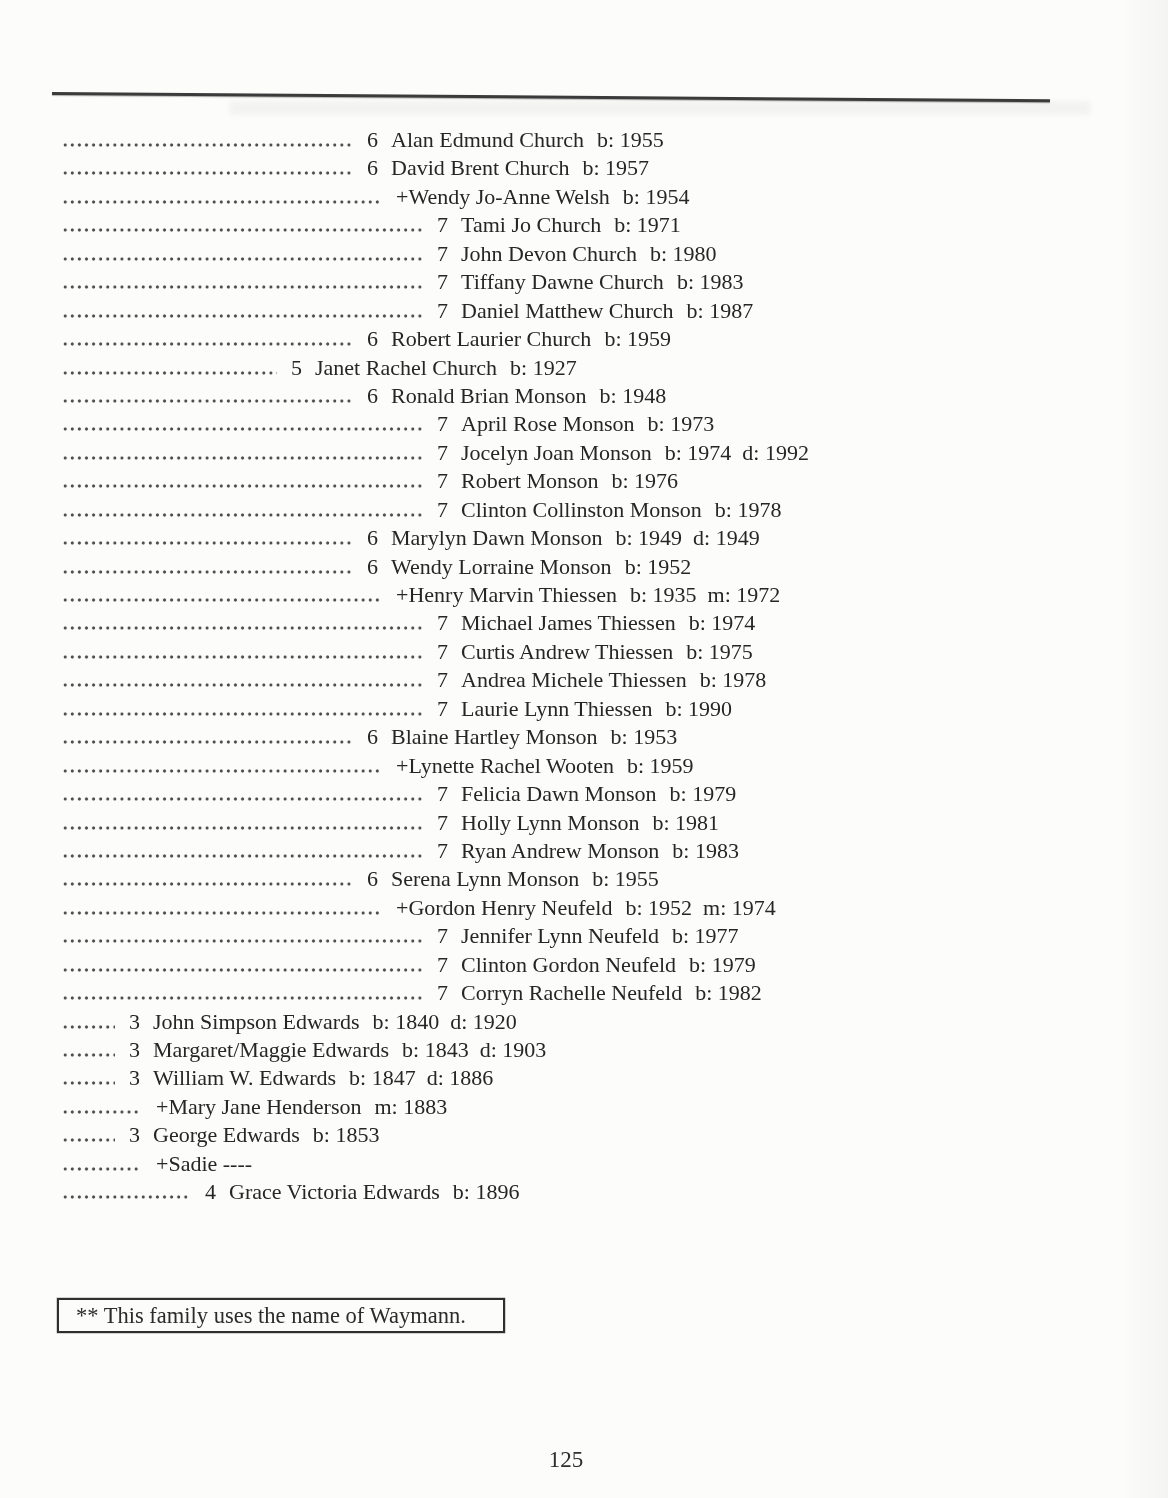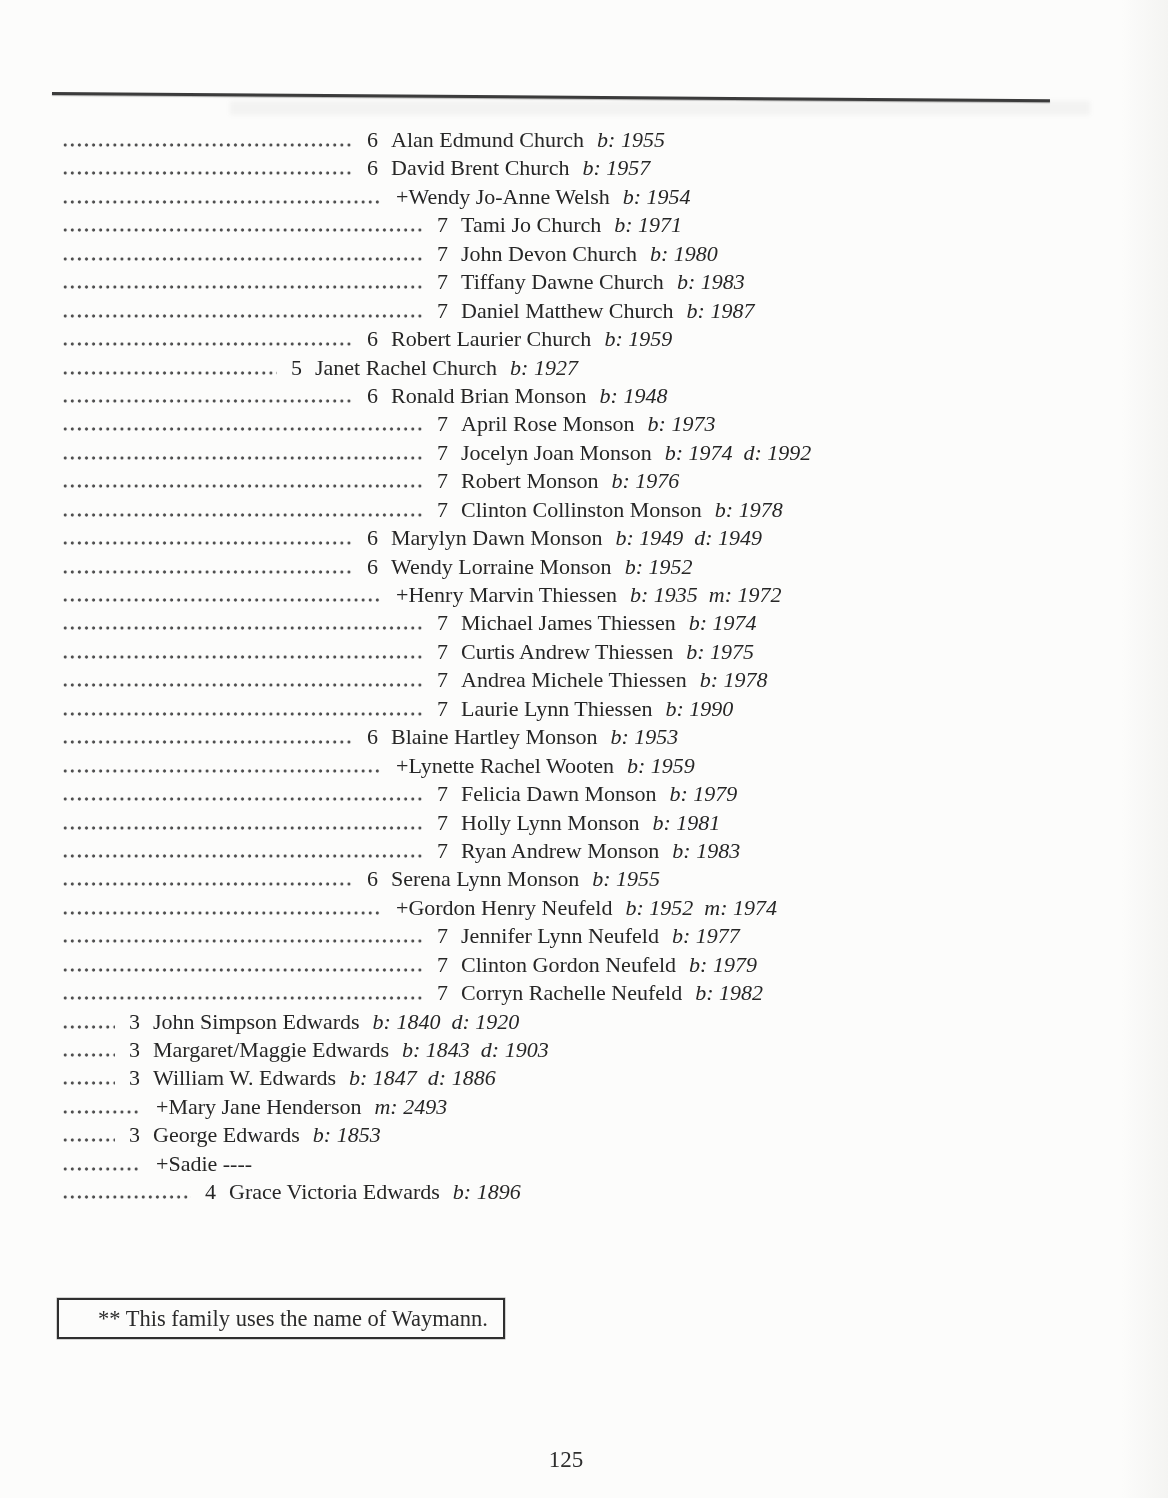--- a/index.html
+++ b/index.html
@@ -70,34 +70,32 @@
   .lvl-7  .leader { width: 360px; }
   .gen {
     padding: 0 13px 0 14px;
     flex: 0 0 auto;
   }
   .name { flex: 0 0 auto; }
   .name.spouse { padding-left: 15px; }
   .detail {
     padding-left: 13px;
     flex: 0 0 auto;
-    font-style: italic;
   }
   .note-box {
     position: absolute;
     left: 57px;
     top: 1298px;
     width: 448px;
-    height: 41px;
+    height: 35px;
     border: 2.5px solid #2f2f2f;
     box-sizing: border-box;
     display: flex;
     align-items: center;
     box-shadow: 0 0 0 0.5px rgba(47,47,47,0.4);
-    padding-left: 22px;
   }
   .note-box .note-text {
     padding-left: 17px;
     font-size: 22.5px;
     white-space: pre;
     color: #2b2b2b;
   }
   .page-number {
     position: absolute;
     left: 0;
@@ -318,21 +316,21 @@
       <div class="row lvl-3">
     <span class="leader"></span>
     <span class="gen">3</span>
     <span class="name">William W. Edwards</span>
     <span class="detail">b: 1847  d: 1886</span>
   </div>
       <div class="row lvl-3s">
     <span class="leader"></span>
     
     <span class="name spouse">+Mary Jane Henderson</span>
-    <span class="detail">m: 2493</span>
+    <span class="detail">m: 1883</span>
   </div>
       <div class="row lvl-3">
     <span class="leader"></span>
     <span class="gen">3</span>
     <span class="name">George Edwards</span>
     <span class="detail">b: 1853</span>
   </div>
       <div class="row lvl-3s">
     <span class="leader"></span>
     

